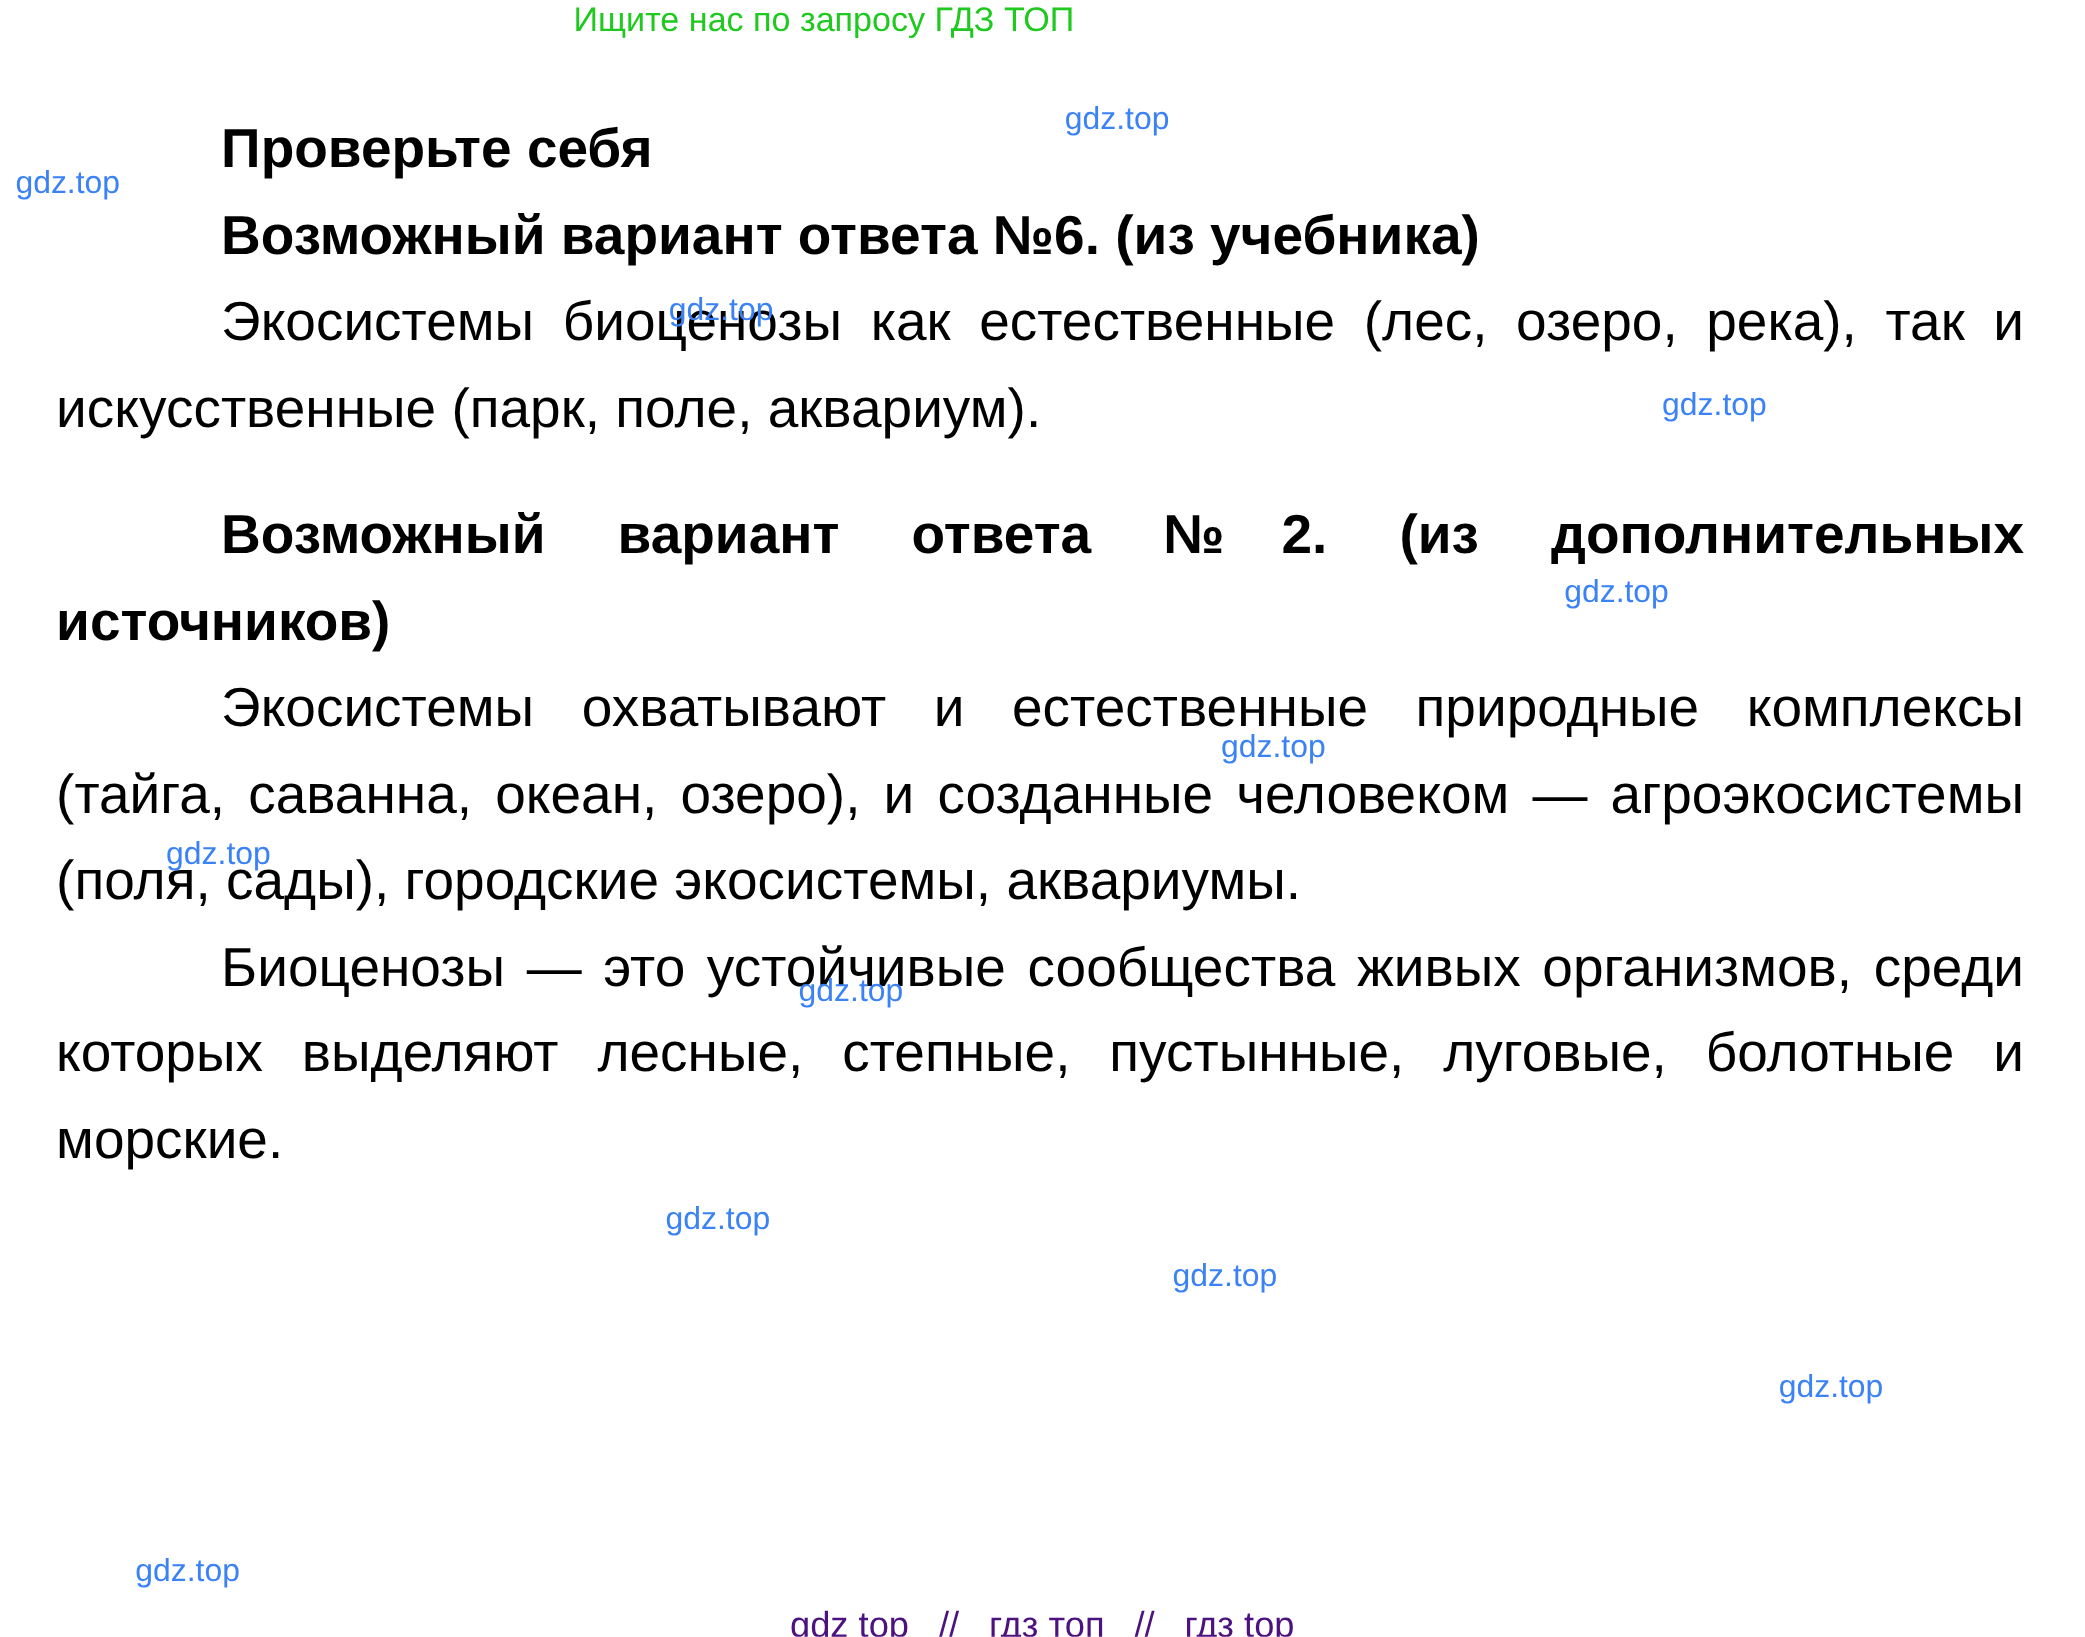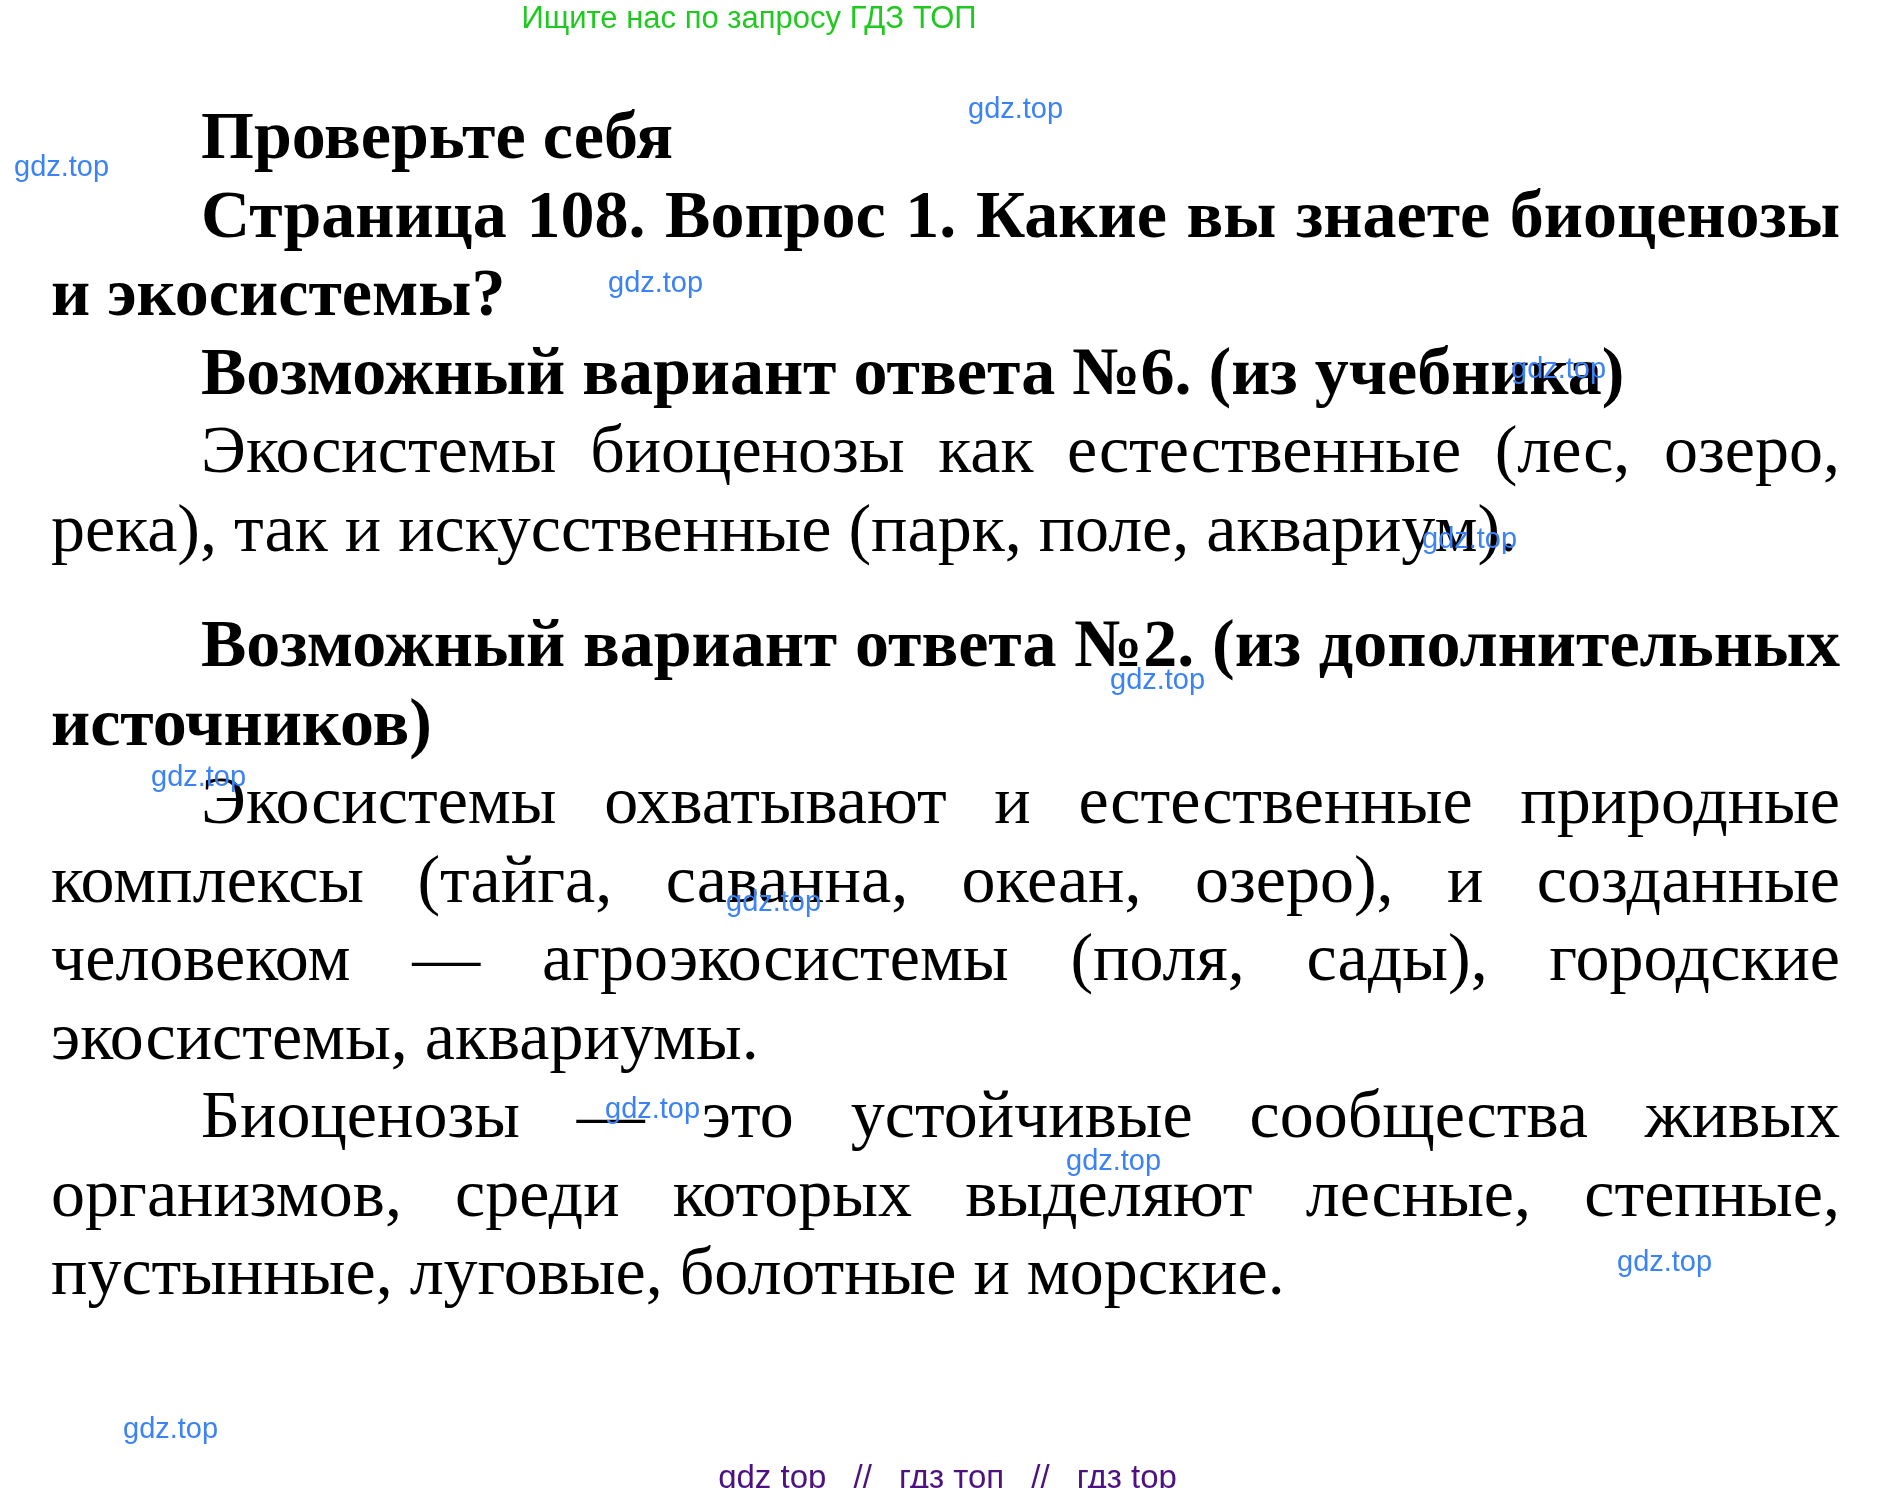--- a/index.html
+++ b/index.html
@@ -4,21 +4,21 @@
 <style>
   html, body { margin:0; padding:0; background:#ffffff; }
   body { width:1895px; height:1488px; position:relative; overflow:hidden; }
   .banner {
     position:absolute; left:0; top:0; width:1498px; text-align:center;
     font-family:"Liberation Sans", sans-serif; font-size:31px; line-height:36px;
     color:#1fc91f; padding-top:0px;
   }
   .doc {
     position:absolute; left:51px; top:96px; width:1789px;
-    font-family:Liberation Serif, serif; font-size:68px; line-height:78.5px; color:#000;
+    font-family:Liberation Sans, sans-serif; font-size:50px; line-height:78.5px; color:#000;
   }
   .doc p { margin:0; text-align:justify; text-indent:150px; }
   .doc .h { font-weight:bold; }
   .gap { height:37px; }
   .wm {
     position:absolute; font-family:"Liberation Sans", sans-serif; font-size:29px;
     color:#3b82f6; line-height:32px; white-space:nowrap;
   }
   .footer {
     position:absolute; left:0; top:1458px; width:1895px; text-align:center;
@@ -26,21 +26,20 @@
   }
   .footer .sep { margin:0 18px; }
 </style>
 </head>
 <body>
 
 <div class="banner">Ищите нас по запросу ГДЗ ТОП</div>
 
 <div class="doc">
   <p class="h">Проверьте себя</p>
-  <p class="h" style="word-spacing:0px;">Страница 108. Вопрос 1.     Какие вы знаете биоценозы и экосистемы?</p>
 
   <p class="h">Возможный вариант ответа №6. (из учебника)</p>
   <p>Экосистемы биоценозы как естественные (лес, озеро, река), так и искусственные (парк, поле, аквариум).</p>
 
   <div class="gap"></div>
 
   <p class="h">Возможный вариант ответа №2. (из дополнительных источников)</p>
   <p>Экосистемы охватывают и естественные природные комплексы (тайга, саванна, океан, озеро), и созданные человеком — агроэкосистемы (поля, сады), городские экосистемы, аквариумы.</p>
   <p>Биоценозы — это устойчивые сообщества живых организмов, среди которых выделяют лесные, степные, пустынные, луговые, болотные и морские.</p>
 </div>

